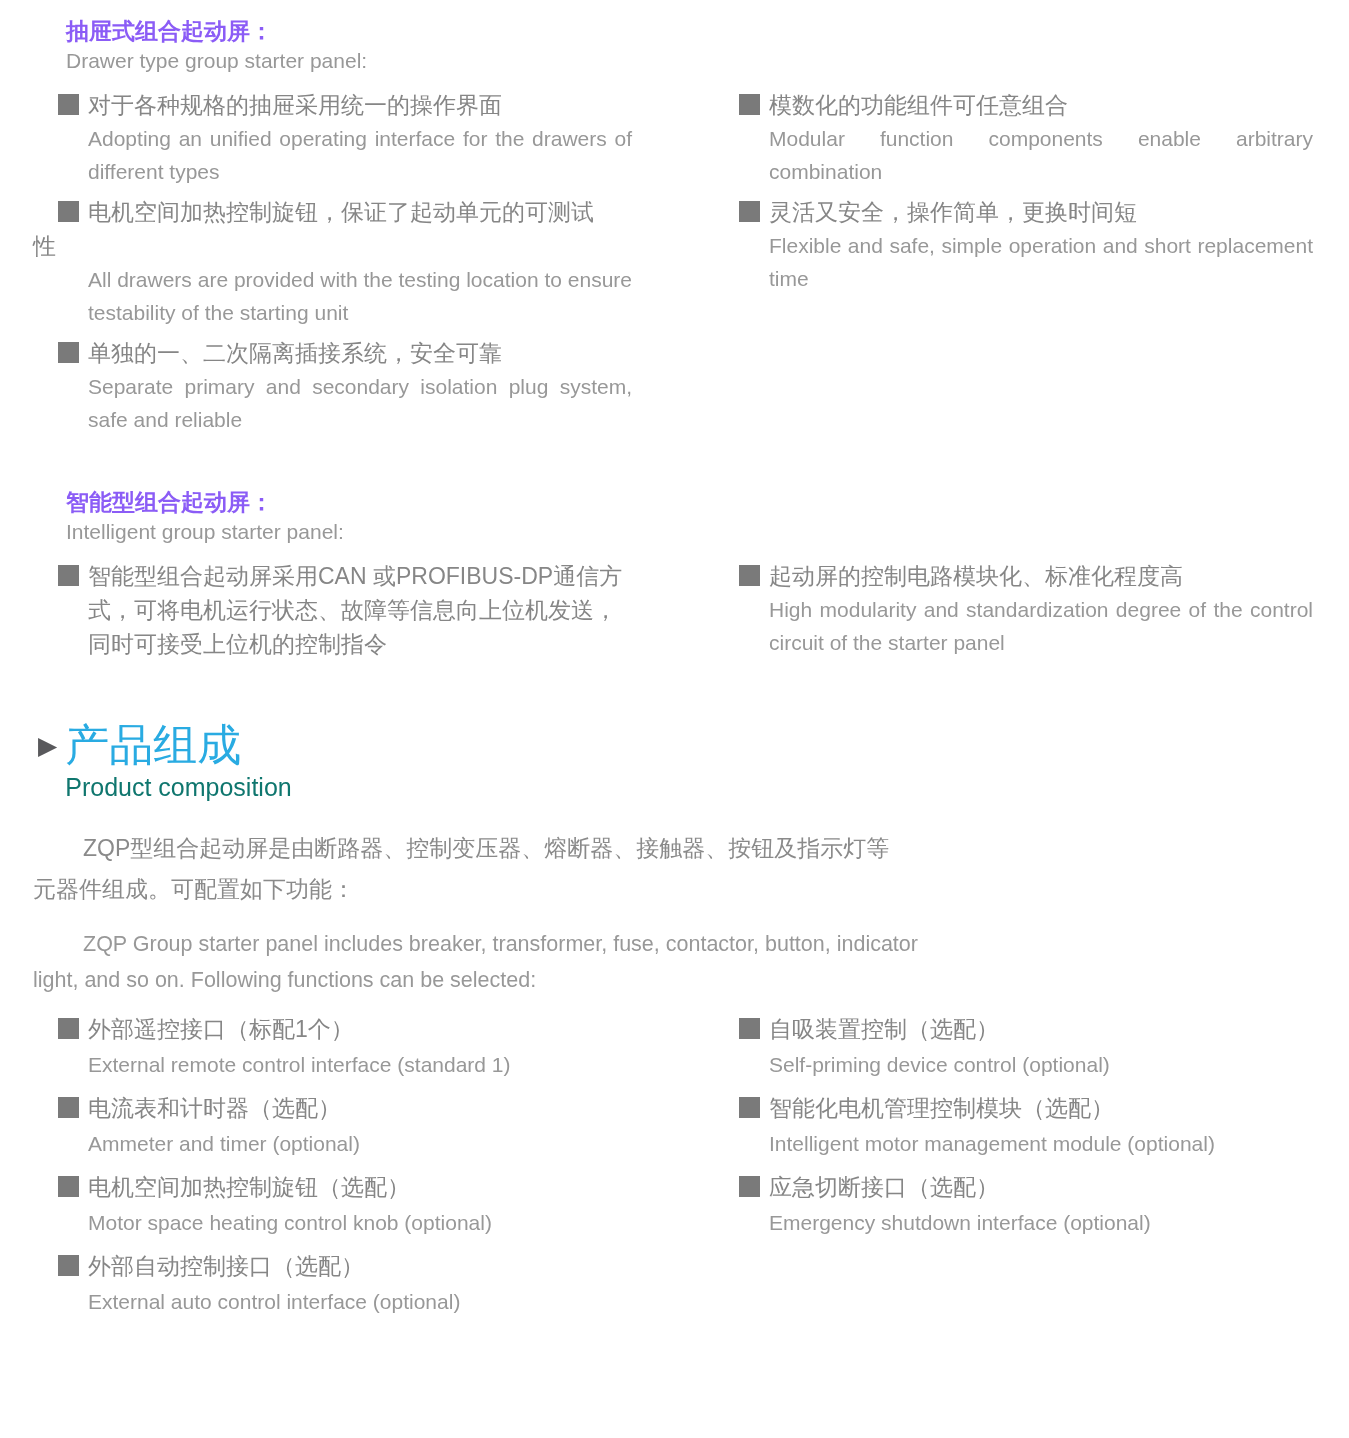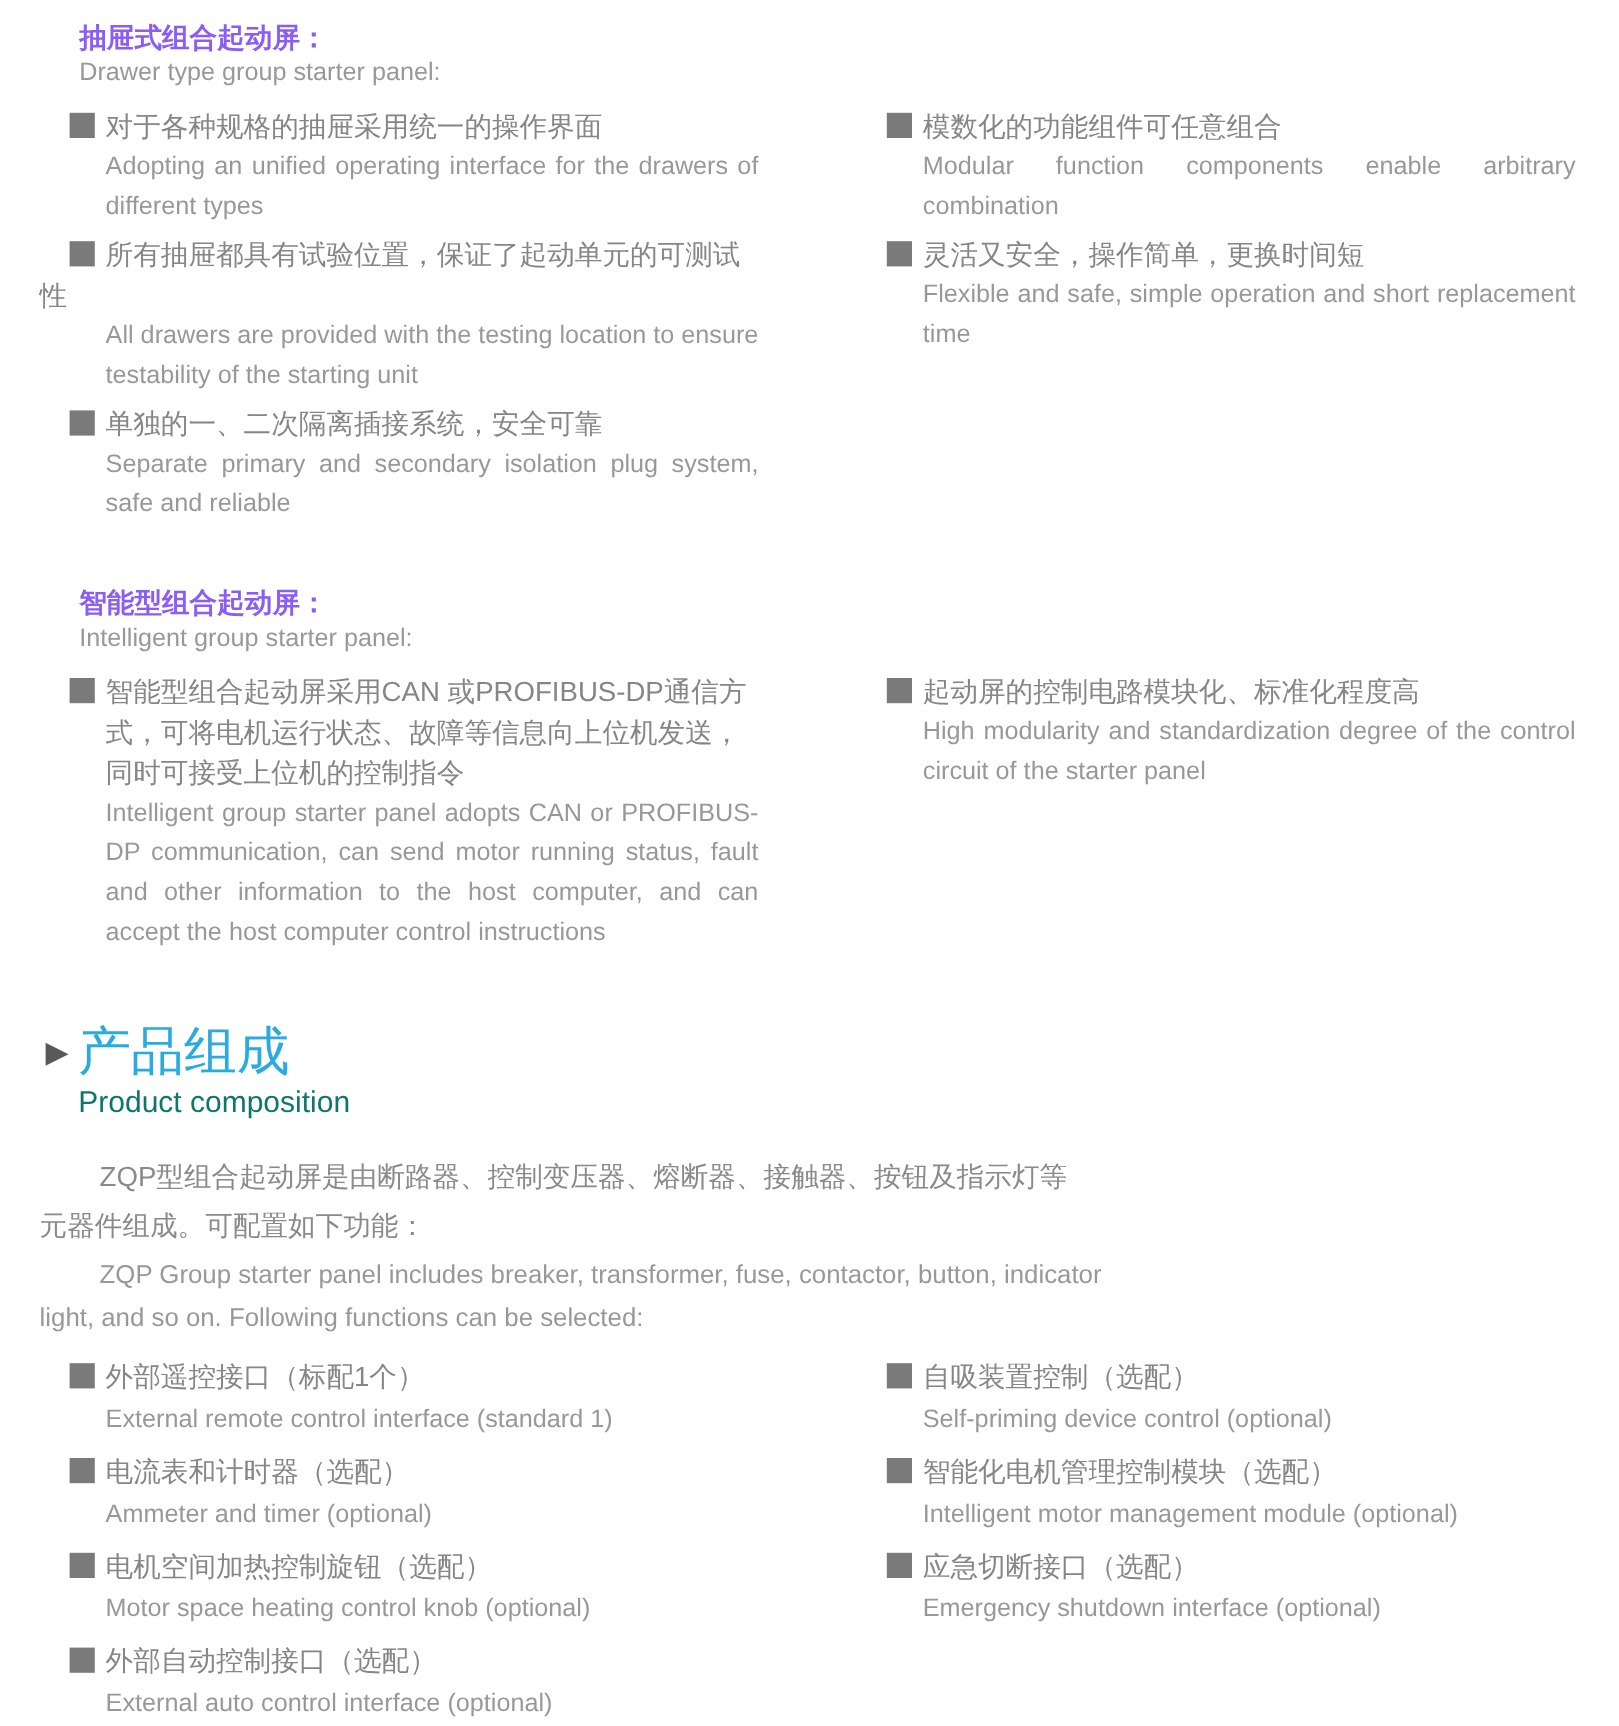--- a/index.html
+++ b/index.html
@@ -34,21 +34,21 @@
 
   
   .prod-section{margin-top:52px;}
   .prod-header{display:flex;align-items:flex-start;margin-left:5px;}
   .tri{color:#59595c;font-size:25px;line-height:25px;margin-top:13px;flex:none;}
   .prod-titles{margin-left:8px;}
   .prod-title-cn{margin:0;font-size:44px;line-height:50px;font-weight:400;color:#29abe2;}
   .prod-title-en{font-size:25px;line-height:34px;color:#0f766e;}
 
   .para-cn{margin-top:24px;width:872px;text-indent:50px;font-size:23px;line-height:41px;color:#8a8a8a;}
-  .para-en{margin-top:2px;width:890px;text-indent:50px;font-size:21.5px;line-height:36px;color:#989898;}
+  .para-en{margin-top:16px;width:890px;text-indent:50px;font-size:21.5px;line-height:36px;color:#989898;}
 
   .features{margin-top:14px;}
   .feature-item{margin-bottom:10px;}
   .feature-item .cn-line{font-size:23px;line-height:34px;}
   .feature-item .en-text{text-align:left;line-height:33px;margin-top:2px;}
 </style>
 </head>
 <body>
 
 <div class="page">
@@ -65,21 +65,21 @@
           <div class="cn-line">
             <span class="sq"></span>
             <span class="cn-text">对于各种规格的抽屉采用统一的操作界面</span>
           </div>
           <div class="en-text">Adopting an unified operating interface for the drawers of different types</div>
         </div>
 
         <div class="bullet-item">
           <div class="cn-line">
             <span class="sq"></span>
-            <span class="cn-text">所有抽屉都具有试验位置，保证了起动单元的可测试</span>
+            <span class="cn-text">电机空间加热控制旋钮，保证了起动单元的可测试</span>
           </div>
           <div class="cn-overflow">性</div>
           <div class="en-text">All drawers are provided with the testing location to ensure testability of the starting unit</div>
         </div>
 
         <div class="bullet-item">
           <div class="cn-line">
             <span class="sq"></span>
             <span class="cn-text">单独的一、二次隔离插接系统，安全可靠</span>
           </div>
@@ -115,21 +115,20 @@
       <div class="sec-title-en">Intelligent group starter panel:</div>
     </div>
     <div class="cols">
       <div class="col left">
 
         <div class="bullet-item">
           <div class="cn-line">
             <span class="sq"></span>
             <span class="cn-text">智能型组合起动屏采用CAN 或PROFIBUS-DP通信方式，可将电机运行状态、故障等信息向上位机发送，同时可接受上位机的控制指令</span>
           </div>
-          <div class="en-text">Intelligent group starter panel adopts CAN or PROFIBUS-DP communication, can send motor running status, fault and other information to the host computer, and can accept the host computer control instructions</div>
         </div>
 
       </div>
       <div class="col right">
 
         <div class="bullet-item">
           <div class="cn-line">
             <span class="sq"></span>
             <span class="cn-text">起动屏的控制电路模块化、标准化程度高</span>
           </div>

